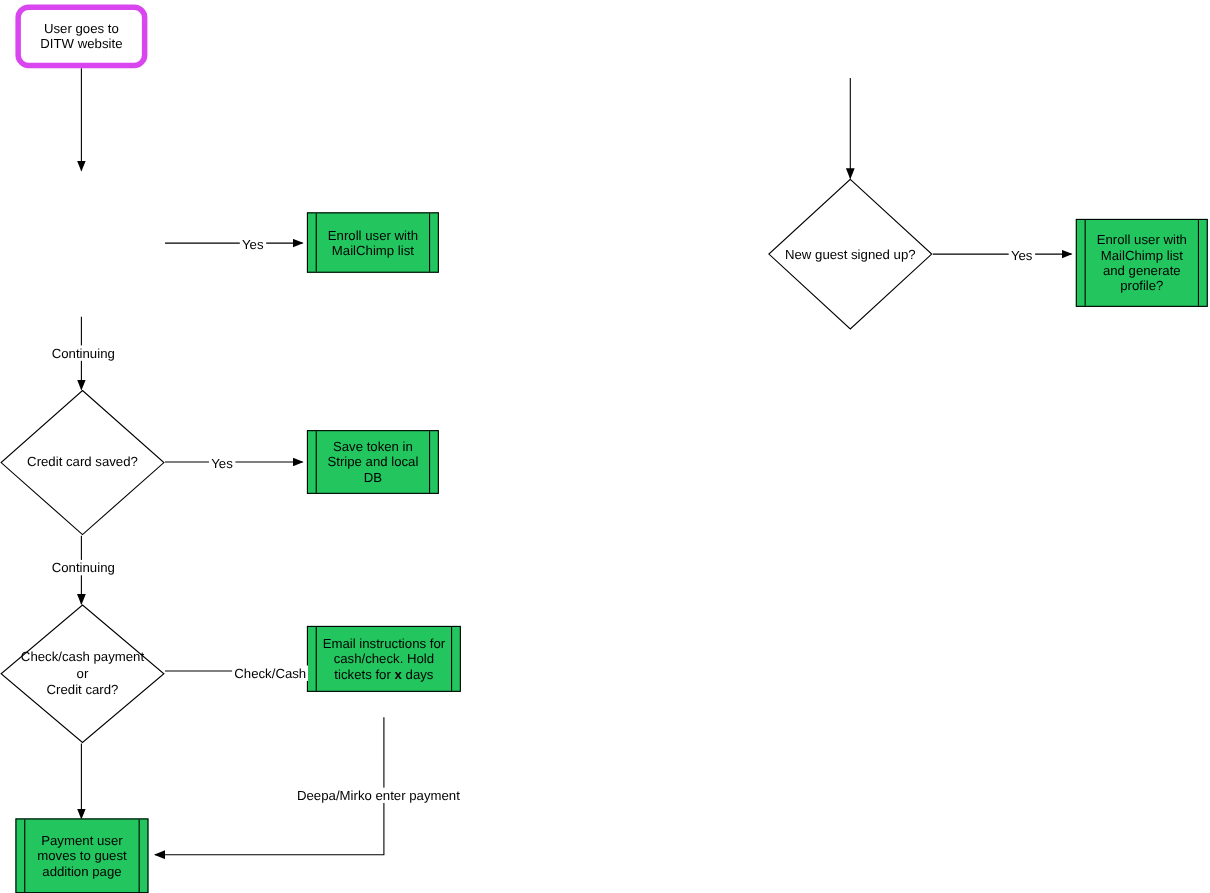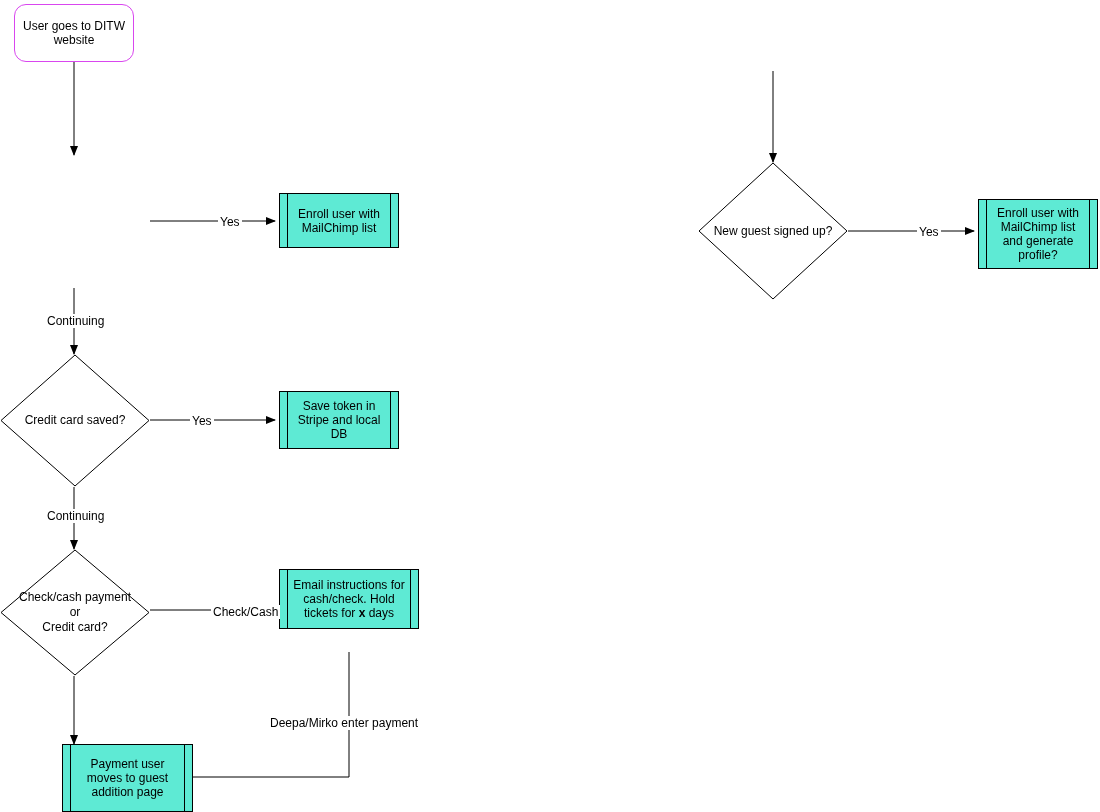--- a/index.html
+++ b/index.html
@@ -29,29 +29,29 @@
     display: flex;
     align-items: center;
     justify-content: center;
     text-align: center;
     color: #000000;
     font-size: 12px;
     line-height: 14px;
   }
   
   .rounded-rect {
-    border: 1px solid #d946ef;
+    border: 5px solid #d946ef;
     border-radius: 12px;
     background: #ffffff;
     padding: 2px 6px;
   }
   
   .proc-rect {
     border: 1px solid #000000;
-    background: #5eead4;
+    background: #22c55e;
     padding: 2px 10px;
   }
   
   .proc-rect.sidebars::before,
   .proc-rect.sidebars::after {
     content: "";
     position: absolute;
     top: 0;
     bottom: 0;
     width: 0;
@@ -157,33 +157,33 @@
 or
 Credit card?</div>
   </div>
 
   <div class="node proc-rect sidebars" style="left:279px; top:569px; width:140px; height:60px; position:absolute;">
     <span>
       <span>Email instructions for cash/check. Hold tickets for </span><span class="bold">x</span><span> days</span>
     </span>
   </div>
 
-  <div class="node proc-rect sidebars" style="left:14px; top:744px; width:131px; height:68px; position:absolute;margin-left:48px;">
+  <div class="node proc-rect sidebars" style="left:14px; top:744px; width:121px; height:68px; position:absolute;">
     <span>Payment user moves to guest addition page</span>
   </div>
 
 
   <div class="diamond-wrap" style="left:698px; top:162px; width:150px; height:138px;">
     <svg width="150" height="138" xmlns="http://www.w3.org/2000/svg">
       <polygon points="75,1 149,69 75,137 1,69" fill="#ffffff" stroke="#000000" stroke-width="1"></polygon>
     </svg>
     <div class="diamond-label">New guest signed up?</div>
   </div>
 
-  <div class="node proc-rect sidebars" style="left:978px; top:199px; width:120px; height:70px; position:absolute;">
+  <div class="node proc-rect sidebars" style="left:978px; top:199px; width:120px; height:80px; position:absolute;">
     <span>Enroll user with MailChimp list and generate profile?</span>
   </div>
 
   <div class="edge-label" style="left:218px; top:215px;">Yes</div>
   <div class="edge-label" style="left:45px; top:314px;">Continuing</div>
   <div class="edge-label" style="left:190px; top:414px;">Yes</div>
   <div class="edge-label" style="left:45px; top:509px;">Continuing</div>
   <div class="edge-label" style="left:179px; top:605px;margin-left:32px;">Check/Cash</div>
   <div class="edge-label" style="left:268px; top:694px;margin-top:22px;">Deepa/Mirko enter payment</div>
   <div class="edge-label" style="left:917px; top:225px;">Yes</div>

